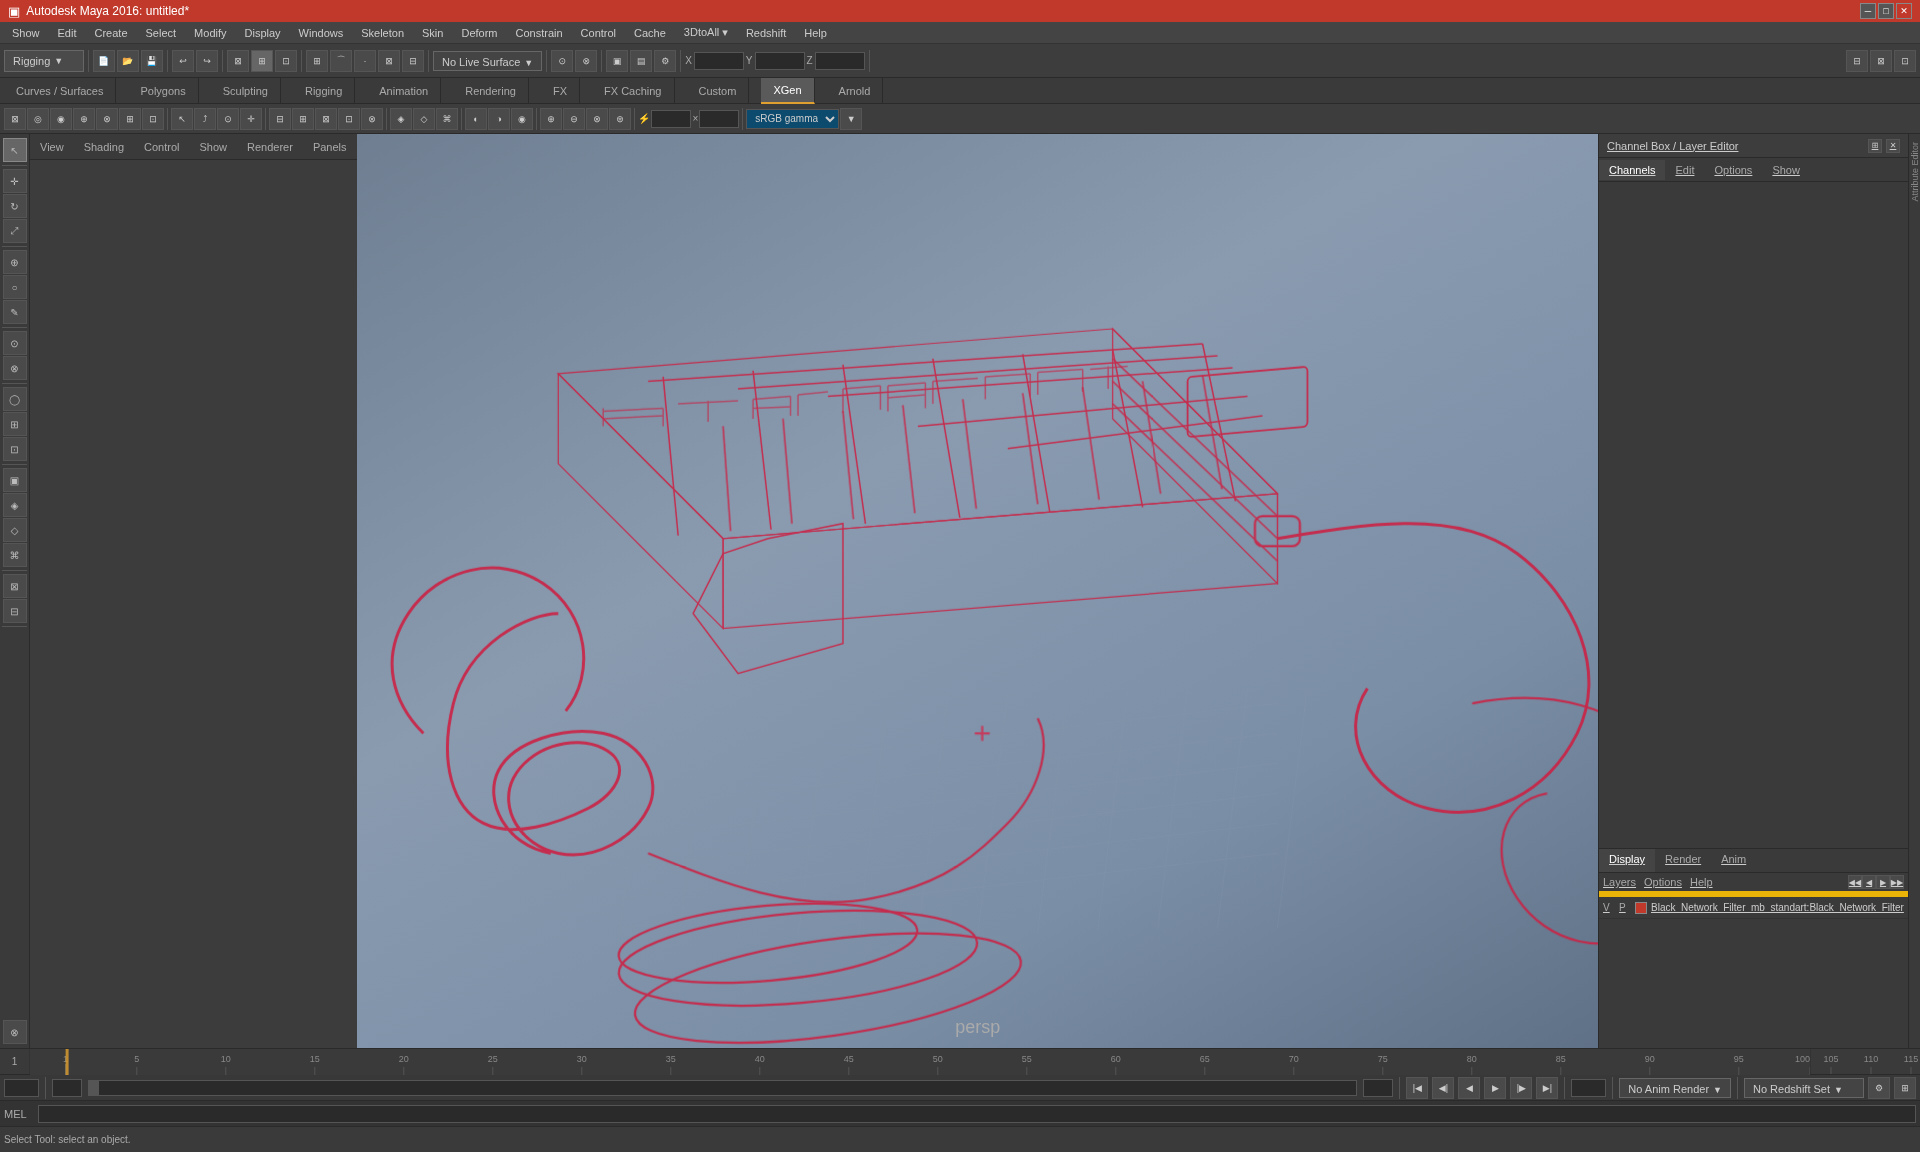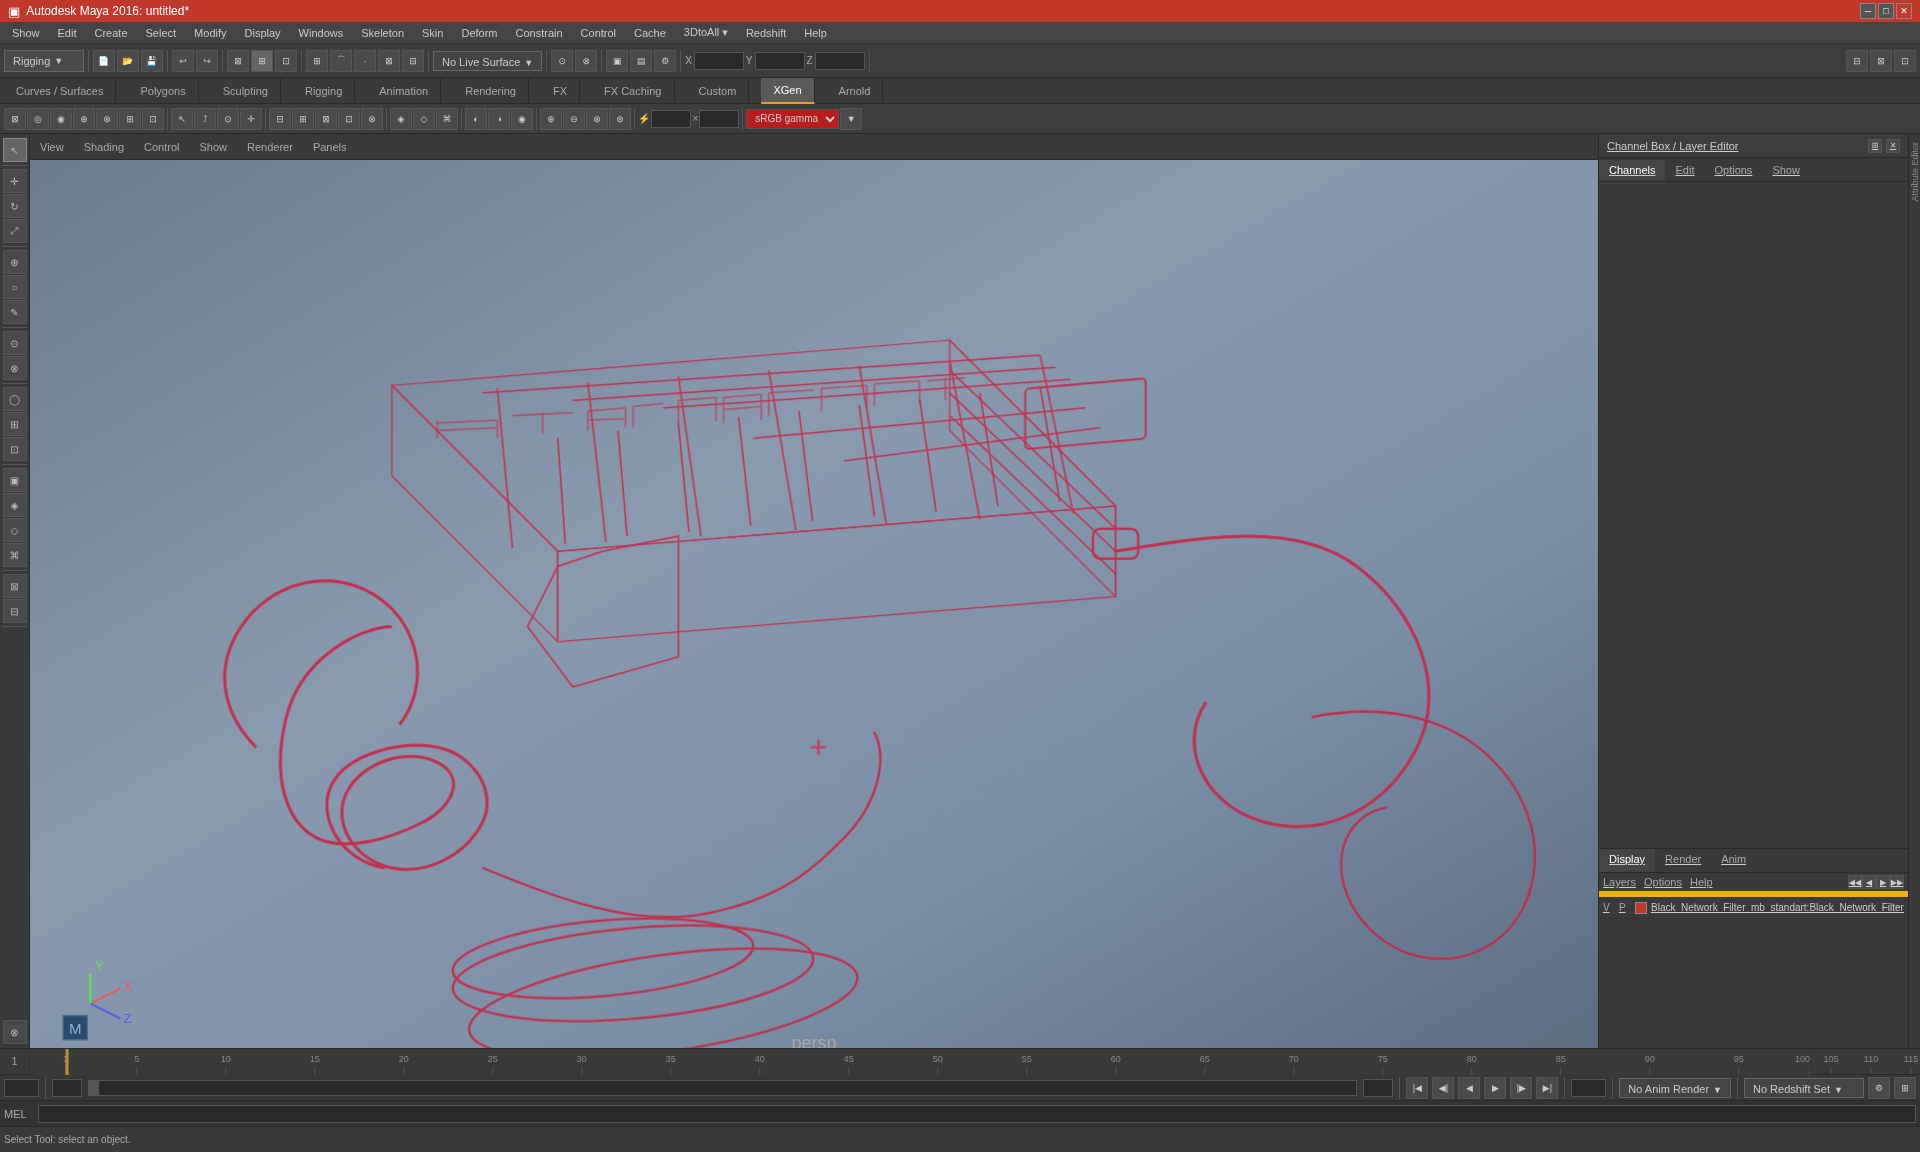--- a/index.html
+++ b/index.html
@@ -147,21 +147,21 @@
       cursor: pointer;
       font-size: 10px;
       color: #bbb;
     }
     .tool-btn.active { background: #666; border-color: #888; }
 
     
     #viewport-container {
       flex: 1;
       display: flex;
-      flex-direction: column;
+      flex-direction: row;
       background: #3c3c3c;
     }
     #viewport-header {
       height: 26px;
       background: #3a3a3a;
       display: flex;
       align-items: center;
       padding: 0 4px;
       gap: 8px;
       border-bottom: 1px solid #2a2a2a;
@@ -429,21 +429,21 @@
       color: #ccc;
       font-size: 11px;
       height: 22px;
       display: flex;
       align-items: center;
       cursor: pointer;
       min-width: 80px;
     }
 
     .gamma-select {
-      background: #b91c1c;
+      background: #0c4a6e;
       border: 1px solid #555;
       color: #ccc;
       font-size: 10px;
       height: 20px;
       padding: 0 4px;
     }
 
     
     .ruler-area {
       flex: 1;

